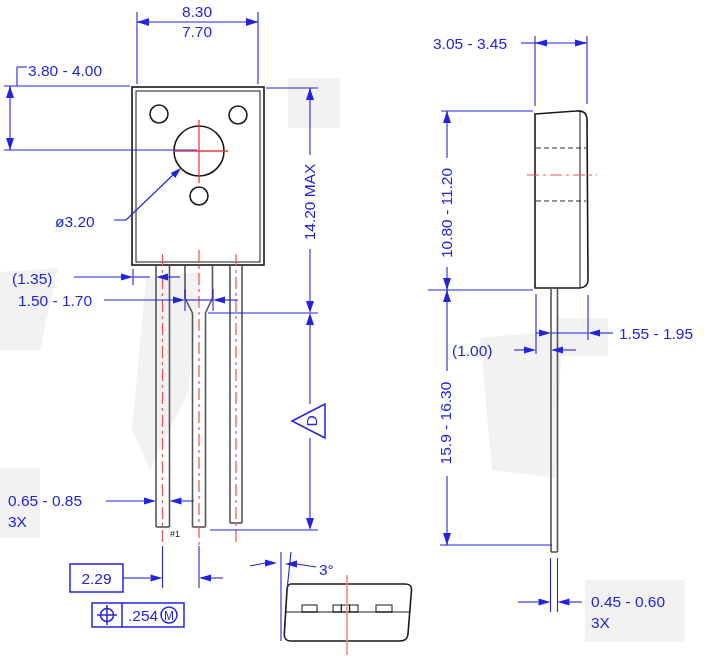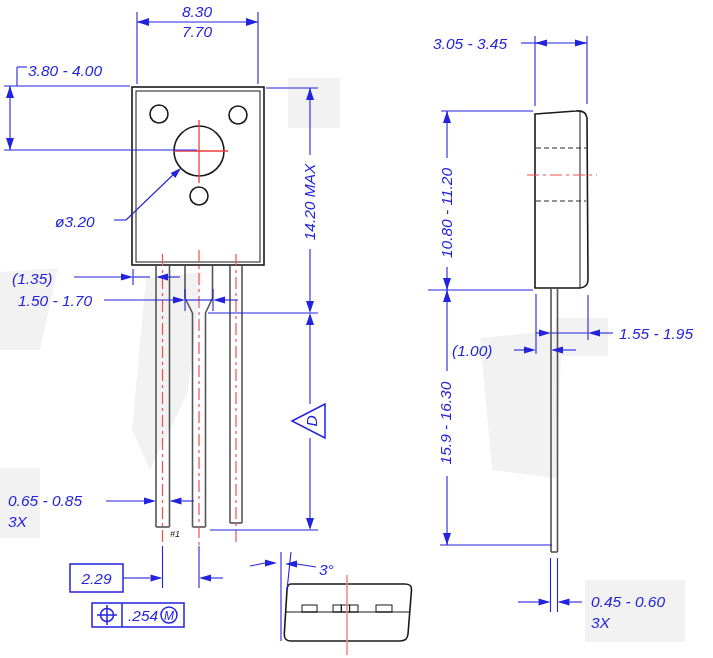--- a/index.html
+++ b/index.html
@@ -1,17 +1,17 @@
 <!DOCTYPE html>
 <html><head>
 <meta charset="utf-8">
 <style>
   html,body{margin:0;padding:0;background:#ffffff;}
   .stage{position:relative;width:713px;height:658px;background:#fff;overflow:hidden;
-         font-family:"Liberation Sans", sans-serif;font-style:italic;}
+         font-family:"Liberation Sans", sans-serif;}
   svg{display:block;}
   .dim-text{font-family:"Liberation Sans", sans-serif;font-size:15.5px;fill:#2323dd;}
   .dim-text-sm{font-family:"Liberation Sans", sans-serif;font-size:9px;fill:#1a1a1a;}
   .blue{stroke:#2323dd;stroke-width:1.1;fill:none;}
   .blue-thick{stroke:#2323dd;stroke-width:1.5;fill:none;}
   .bluefill{fill:#2323dd;stroke:none;}
   .outline{stroke:#1a1a1a;stroke-width:1.6;fill:none;}
   .outline-thin{stroke:#1a1a1a;stroke-width:1;fill:none;}
   .lead{stroke:#555555;stroke-width:1.6;fill:none;}
   .hidden-edge{stroke:#2a2a2a;stroke-width:1;fill:none;stroke-dasharray:5 3;}

